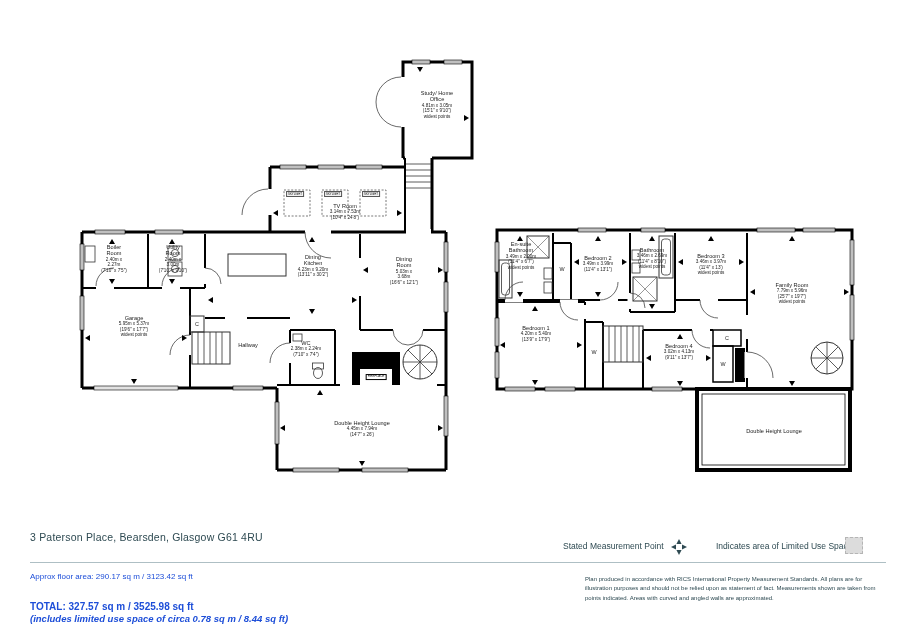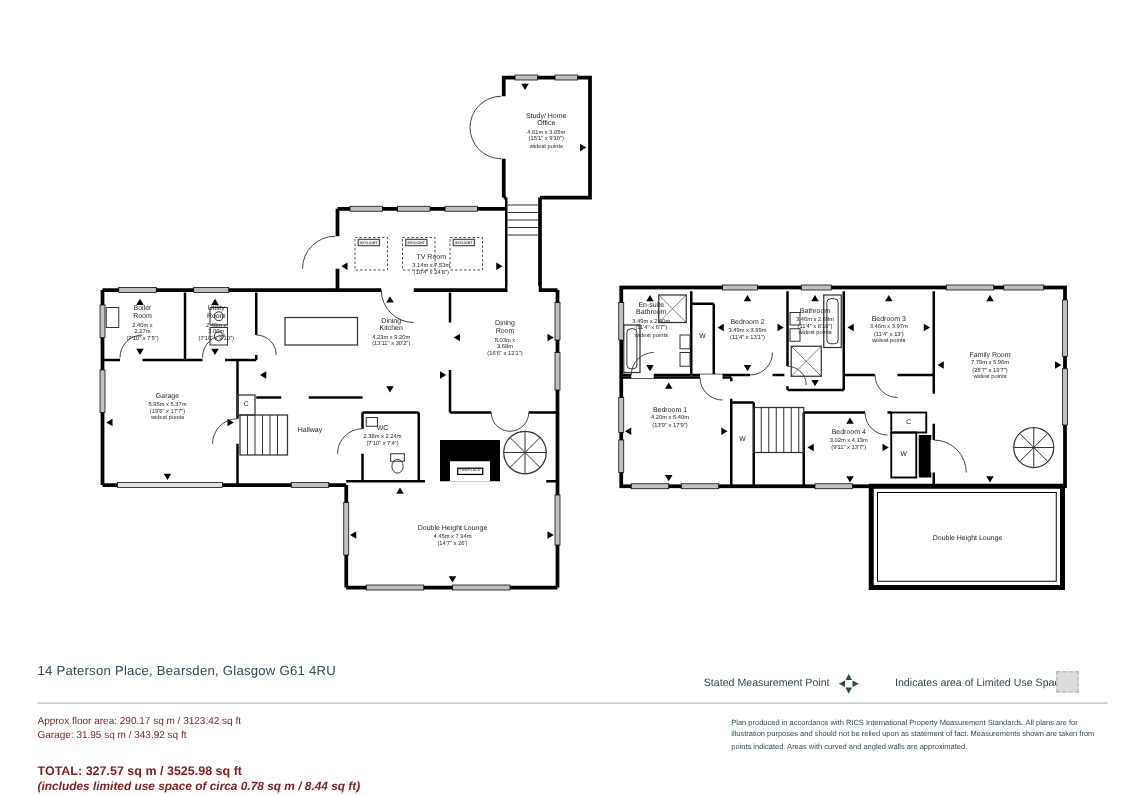--- a/index.html
+++ b/index.html
@@ -7,21 +7,21 @@
   #plan-svg{position:absolute;left:0;top:0;}
   .label{position:absolute;transform:translate(-50%,-50%);text-align:center;color:#1c1c1c;}
   .rn{display:block;font-size:5.6px;line-height:1.15;}
   .rd{display:block;font-size:4.6px;line-height:1.2;}
   .letter{font-size:5.4px;}
   .tinybox{position:absolute;transform:translate(-50%,-50%);font-size:3px;background:#fff;border:0.5px solid #000;padding:0 1px;line-height:1.3;color:#000;}
   .skylabel{position:absolute;transform:translate(-50%,-50%);font-size:2.8px;background:#f2f2f2;border:0.4px solid #555;padding:0 1px;color:#000;}
   .addr{position:absolute;left:30px;top:531px;font-size:10.5px;letter-spacing:0.2px;color:#2e4a52;}
   .legend-label{position:absolute;top:541px;font-size:8.5px;color:#2e4a52;}
   .divider{position:absolute;left:30px;top:562px;width:856px;border-top:1px solid #aebfc4;}
-  .areas{position:absolute;left:30px;top:571px;color:#7f1d1d;}
+  .areas{position:absolute;left:30px;top:571px;color:#1d4ed8;}
   .areas .a{display:block;font-size:8px;line-height:1.38;}
   .areas .tot{display:block;font-size:10px;font-weight:bold;margin-top:18px;line-height:1.3;}
   .areas .lim{display:block;font-size:9.5px;font-weight:bold;line-height:1.35;font-style:italic;}
   .disclaimer{position:absolute;left:585px;top:575px;width:300px;font-size:6px;line-height:1.55;color:#2e4a52;}
   .swatch{position:absolute;left:845px;top:537px;width:16px;height:15px;background:#dcdcdc;border:1px dashed #b5b5b5;}
   .mp-icon{position:absolute;left:669px;top:537px;}
 </style>
 </head>
 <body>
 
@@ -372,36 +372,35 @@
     <span>W</span>
   </div>
   <div class="label letter" style="left:723px;top:364px">
     <span>W</span>
   </div>
   <div class="label letter" style="left:727px;top:338px">
     <span>C</span>
   </div>
 </div>
 
-<div class="addr">14 Paterson Place, Bearsden, Glasgow G61 4RU</div>
+<div class="addr">3 Paterson Place, Bearsden, Glasgow G61 4RU</div>
 
 <div class="legend-label" style="left:563px">Stated Measurement Point</div>
 <svg class="mp-icon" width="20" height="20" viewBox="0 0 20 20">
   <g fill="#2e4a52">
     <polygon points="10,2 7.4,7 12.6,7"></polygon>
     <polygon points="10,18 7.4,13 12.6,13"></polygon>
     <polygon points="2,10 7,7.4 7,12.6"></polygon>
     <polygon points="18,10 13,7.4 13,12.6"></polygon>
   </g>
 </svg>
 <div class="legend-label" style="left:716px">Indicates area of  Limited Use Space</div>
 <div class="swatch"></div>
 
 <div class="divider"></div>
 
 <div class="areas">
   <span class="a">Approx floor area: 290.17 sq m / 3123.42 sq ft</span>
-  <span class="a">Garage: 31.95 sq m / 343.92 sq ft</span>
   <span class="tot">TOTAL: 327.57 sq m / 3525.98 sq ft</span>
   <span class="lim">(includes limited use space of circa 0.78 sq m / 8.44 sq ft)</span>
 </div>
 
 <div class="disclaimer">Plan produced in accordance with RICS International Property Measurement Standards.  All plans are for illustration purposes and should not be relied upon as statement of fact.  Measurements shown are taken from points indicated.  Areas with curved and angled walls are approximated.</div>
 
 </body></html>

